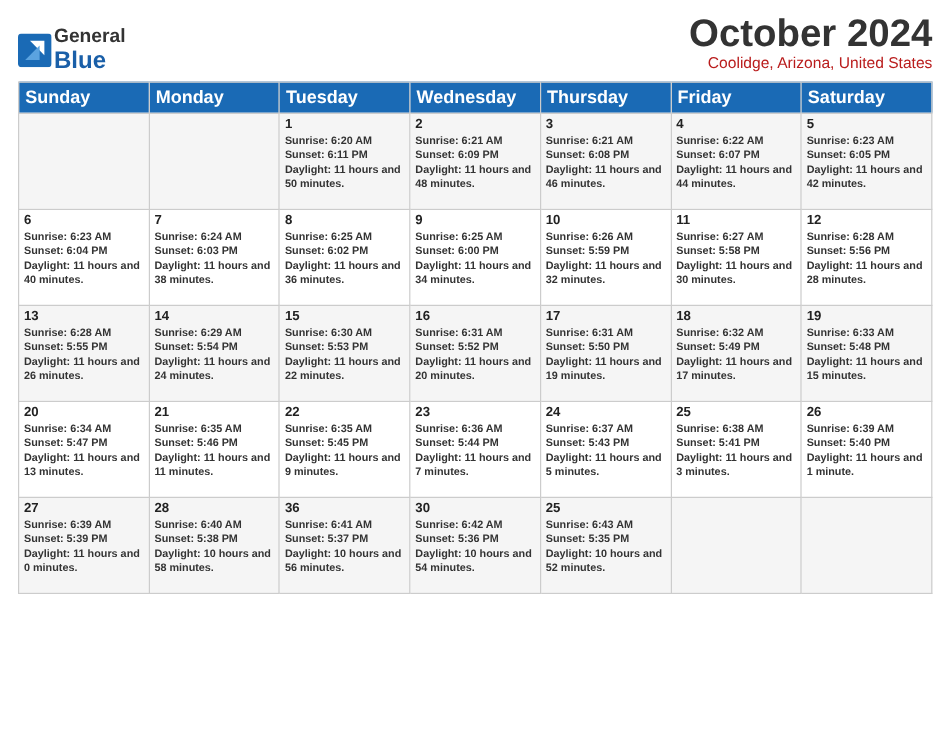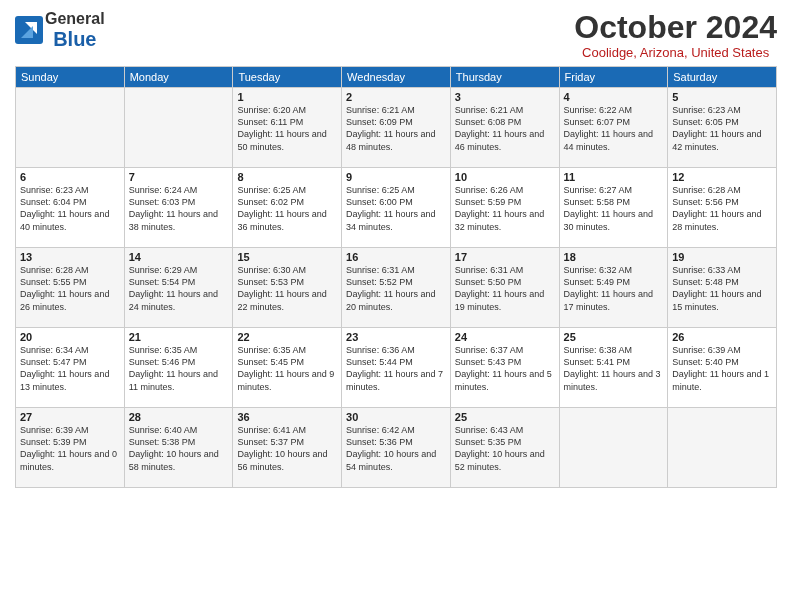--- a/index.html
+++ b/index.html
@@ -17,22 +17,21 @@
     }
     .header {
       display: flex;
       align-items: flex-start;
       justify-content: space-between;
       margin-bottom: 6px;
     }
     .logo {
       display: flex;
       align-items: center;
-      margin-top: 0;
-      text-align: center;
+      margin-top: 12px;
     }
     .logo-text {
       display: flex;
       flex-direction: column;
       line-height: 1.1;
     }
     .logo-general {
       font-size: 16px;
       font-weight: bold;
       color: #333;
@@ -41,21 +40,21 @@
       font-size: 20px;
       font-weight: bold;
       color: #1a5fa8;
     }
     .logo-icon {
       width: 28px;
       height: 28px;
       margin-right: 2px;
     }
     .title-block {
-      text-align: center;
+      text-align: right;
       margin-left: 24px;
     }
     .month-title {
       font-size: 32px;
       font-weight: bold;
       color: #333;
       line-height: 1.1;
     }
     .location {
       font-size: 13px;
@@ -64,22 +63,22 @@
     .calendar {
       width: 100%;
       border-collapse: collapse;
       font-size: 10px;
     }
     .calendar th {
       background-color: #1a6ab5;
       color: white;
       padding: 4px 5px;
       text-align: left;
-      font-size: 11px;
-      font-weight: normal;
+      font-size: 15px;
+      font-weight: bold;
       border: 1px solid #ccc;
     }
     .calendar td {
       border: 1px solid #ccc;
       vertical-align: top;
       padding: 3px 4px;
       width: calc(100% / 7);
       min-height: 70px;
       height: 80px;
     }
@@ -93,20 +92,21 @@
       font-weight: bold;
       font-size: 11px;
       color: #222;
       display: block;
       margin-bottom: 1px;
     }
     .day-info {
       font-size: 9px;
       color: #333;
       line-height: 1.35;
+      font-weight: bold;
     }
     .empty-cell {
       background-color: #f5f5f5;
     }
   </style>
 </head>
 <body>
 
 <div class="container">
   <div class="header">

